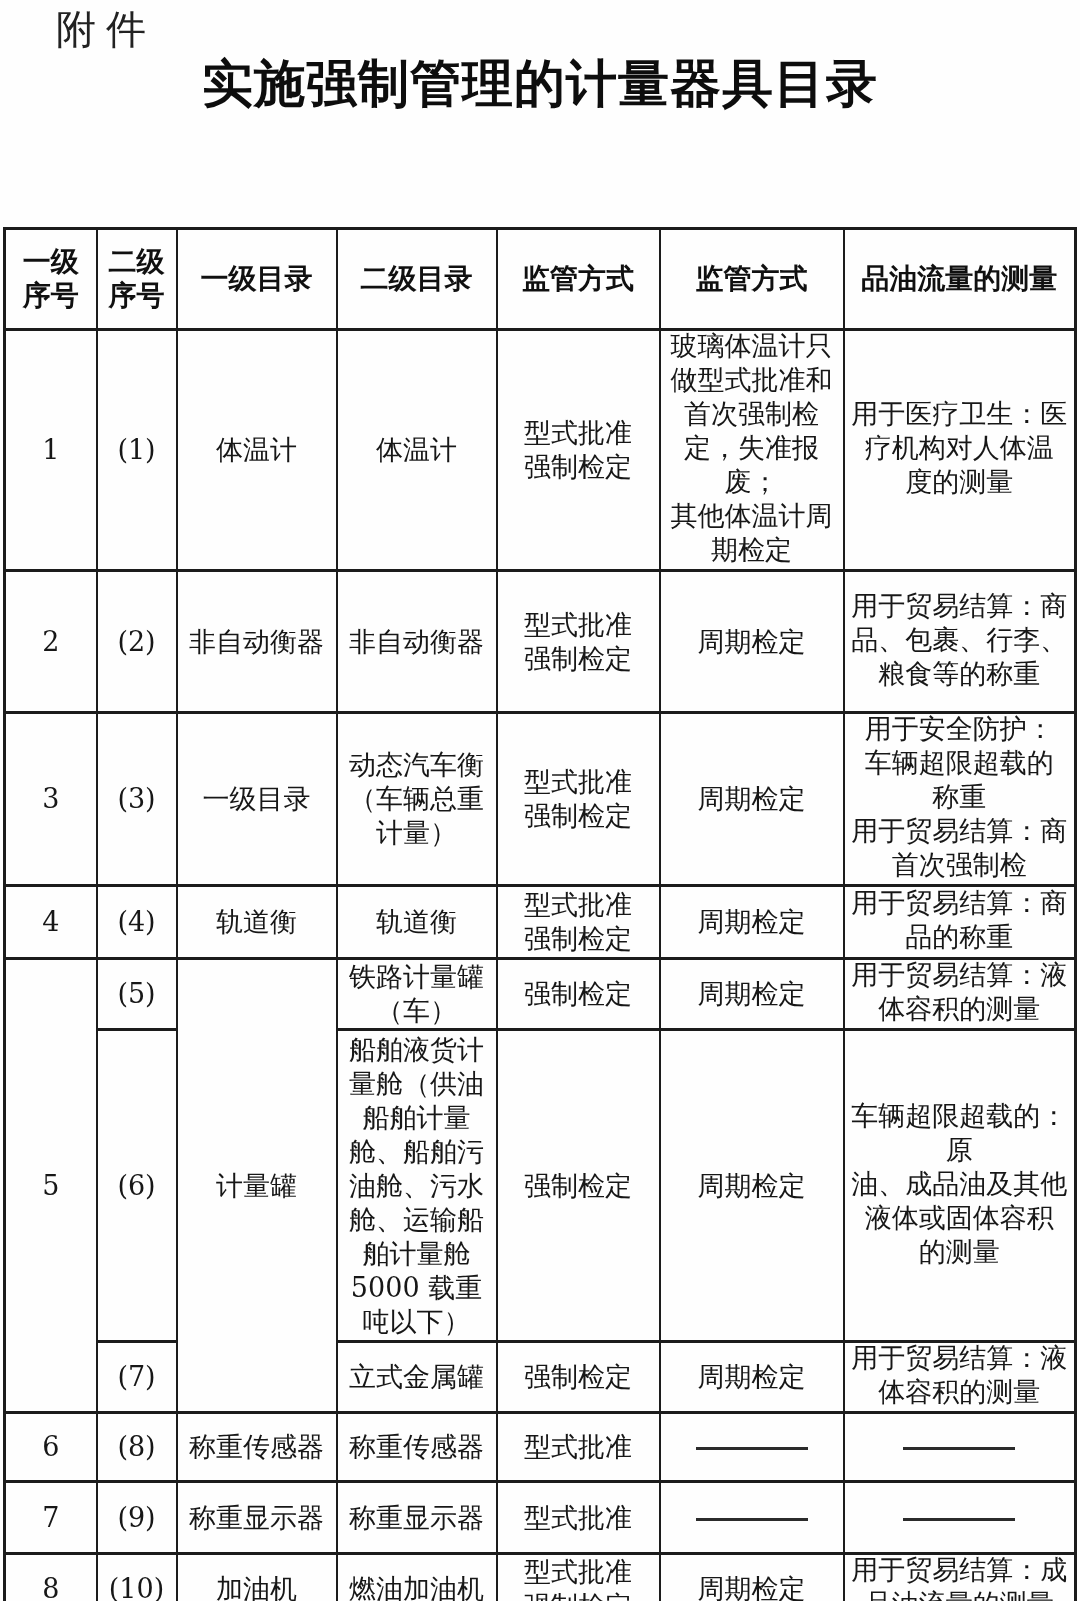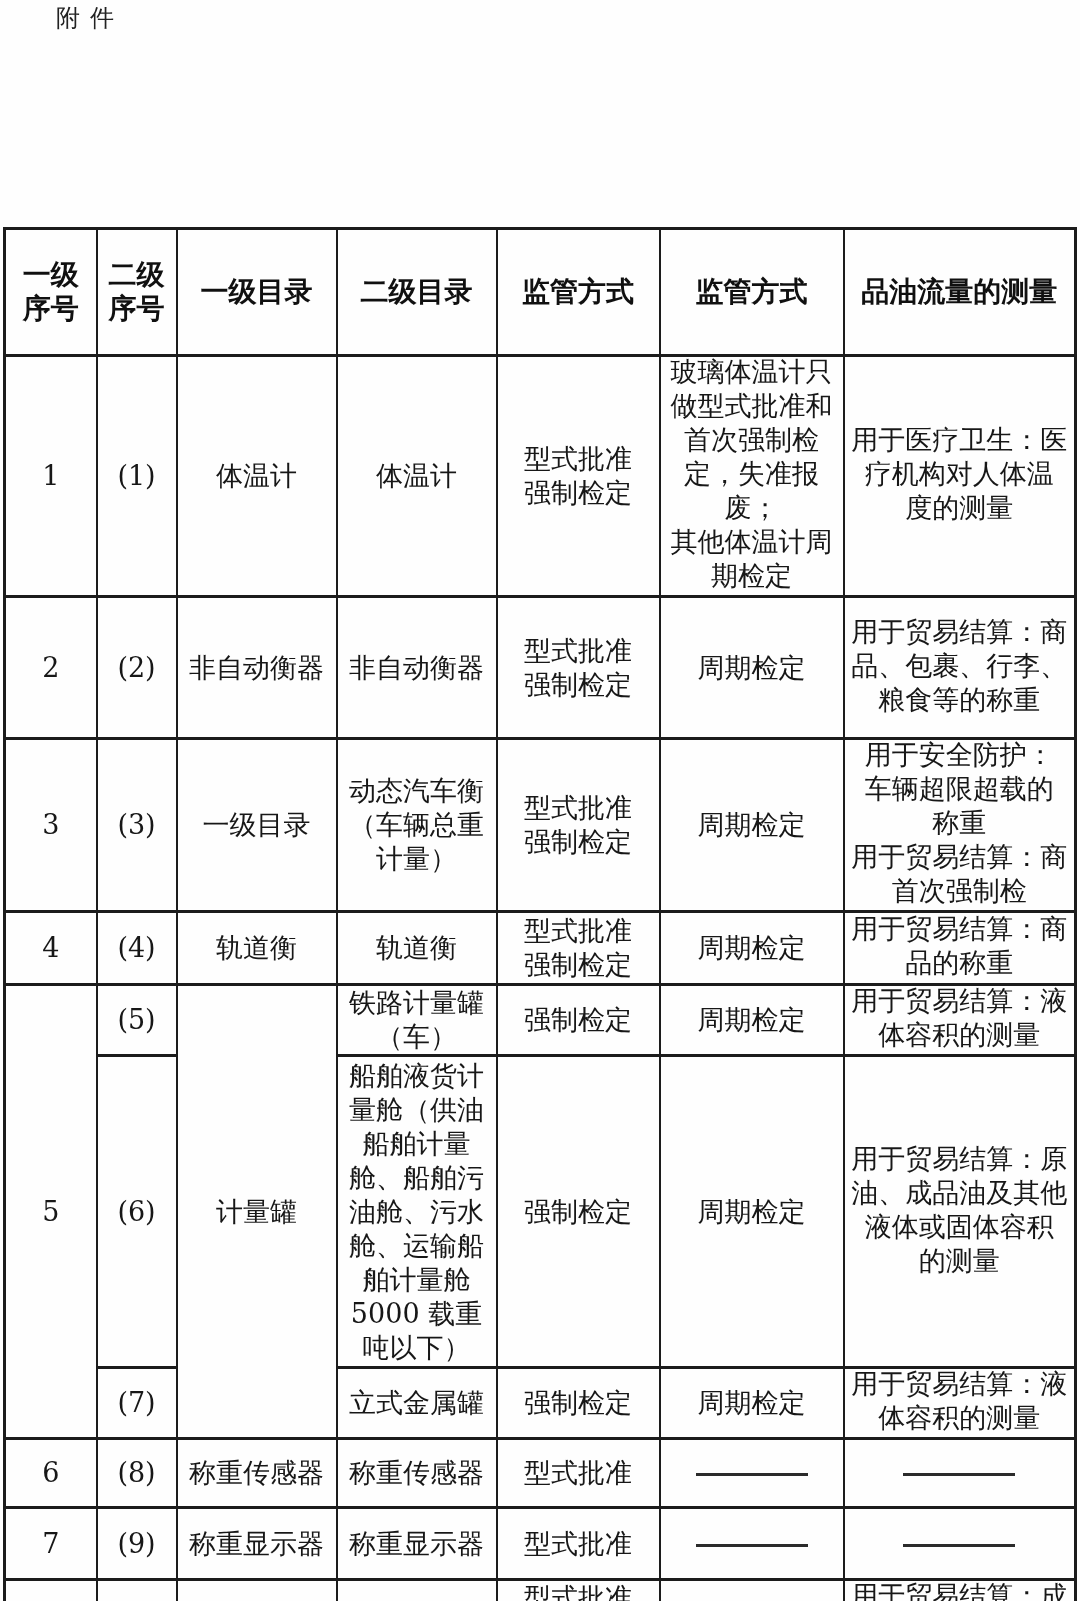--- a/index.html
+++ b/index.html
@@ -13,21 +13,21 @@
     height: 1601px;
     background: #fefefe;
     overflow: hidden;
     font-family: "DejaVu Serif", serif;
     color: #171717;
   }
   .attachment-label {
     position: absolute;
     left: 56px;
     top: 2px;
-    font-size: 24px;
+    font-size: 40px;
     letter-spacing: 10px;
     font-family: "DejaVu Serif", serif;
     color: #222;
     text-align: center;
   }
   .doc-title {
     position: absolute;
     top: 50px;
     left: 0;
     width: 100%;
@@ -81,33 +81,34 @@
     border-top: 3px solid #2b2b2b;
     vertical-align: middle;
   }
 </style>
 </head>
 <body>
 
 <div class="page">
   <div class="attachment-label">附件</div>
 
+  <div class="doc-title">实施强制管理的计量器具目录</div>
 
   <table class="catalog">
     <colgroup>
         <col style="width: 92px;">
         <col style="width: 80px;">
         <col style="width: 160px;">
         <col style="width: 160px;">
         <col style="width: 163px;">
         <col style="width: 184px;">
         <col style="width: 232px;">
       </colgroup>
     <thead>
-      <tr style="height: 127px; margin-left: 29px;">
+      <tr style="height: 101px; margin-left: 29px;">
           <th>一级
 序号</th>
           <th>二级
 序号</th>
           <th>一级目录</th>
           <th>二级目录</th>
           <th>监管方式</th>
           <th>监管方式</th>
           <th>品油流量的测量</th>
         </tr>
@@ -186,21 +187,21 @@
 量舱（供油
 船舶计量
 舱、船舶污
 油舱、污水
 舱、运输船
 舶计量舱
 5000 载重
 吨以下）</td>
           <td>强制检定</td>
           <td>周期检定</td>
-          <td class="align-left">用于贸易结算：原
+          <td class="align-left">车辆超限超载的：原
 油、成品油及其他
 液体或固体容积
 的测量</td>
         </tr>
         <tr style="height: 70px;">
           <td>(7)</td>
           <td>立式金属罐</td>
           <td>强制检定</td>
           <td>周期检定</td>
           <td class="align-left">用于贸易结算：液

